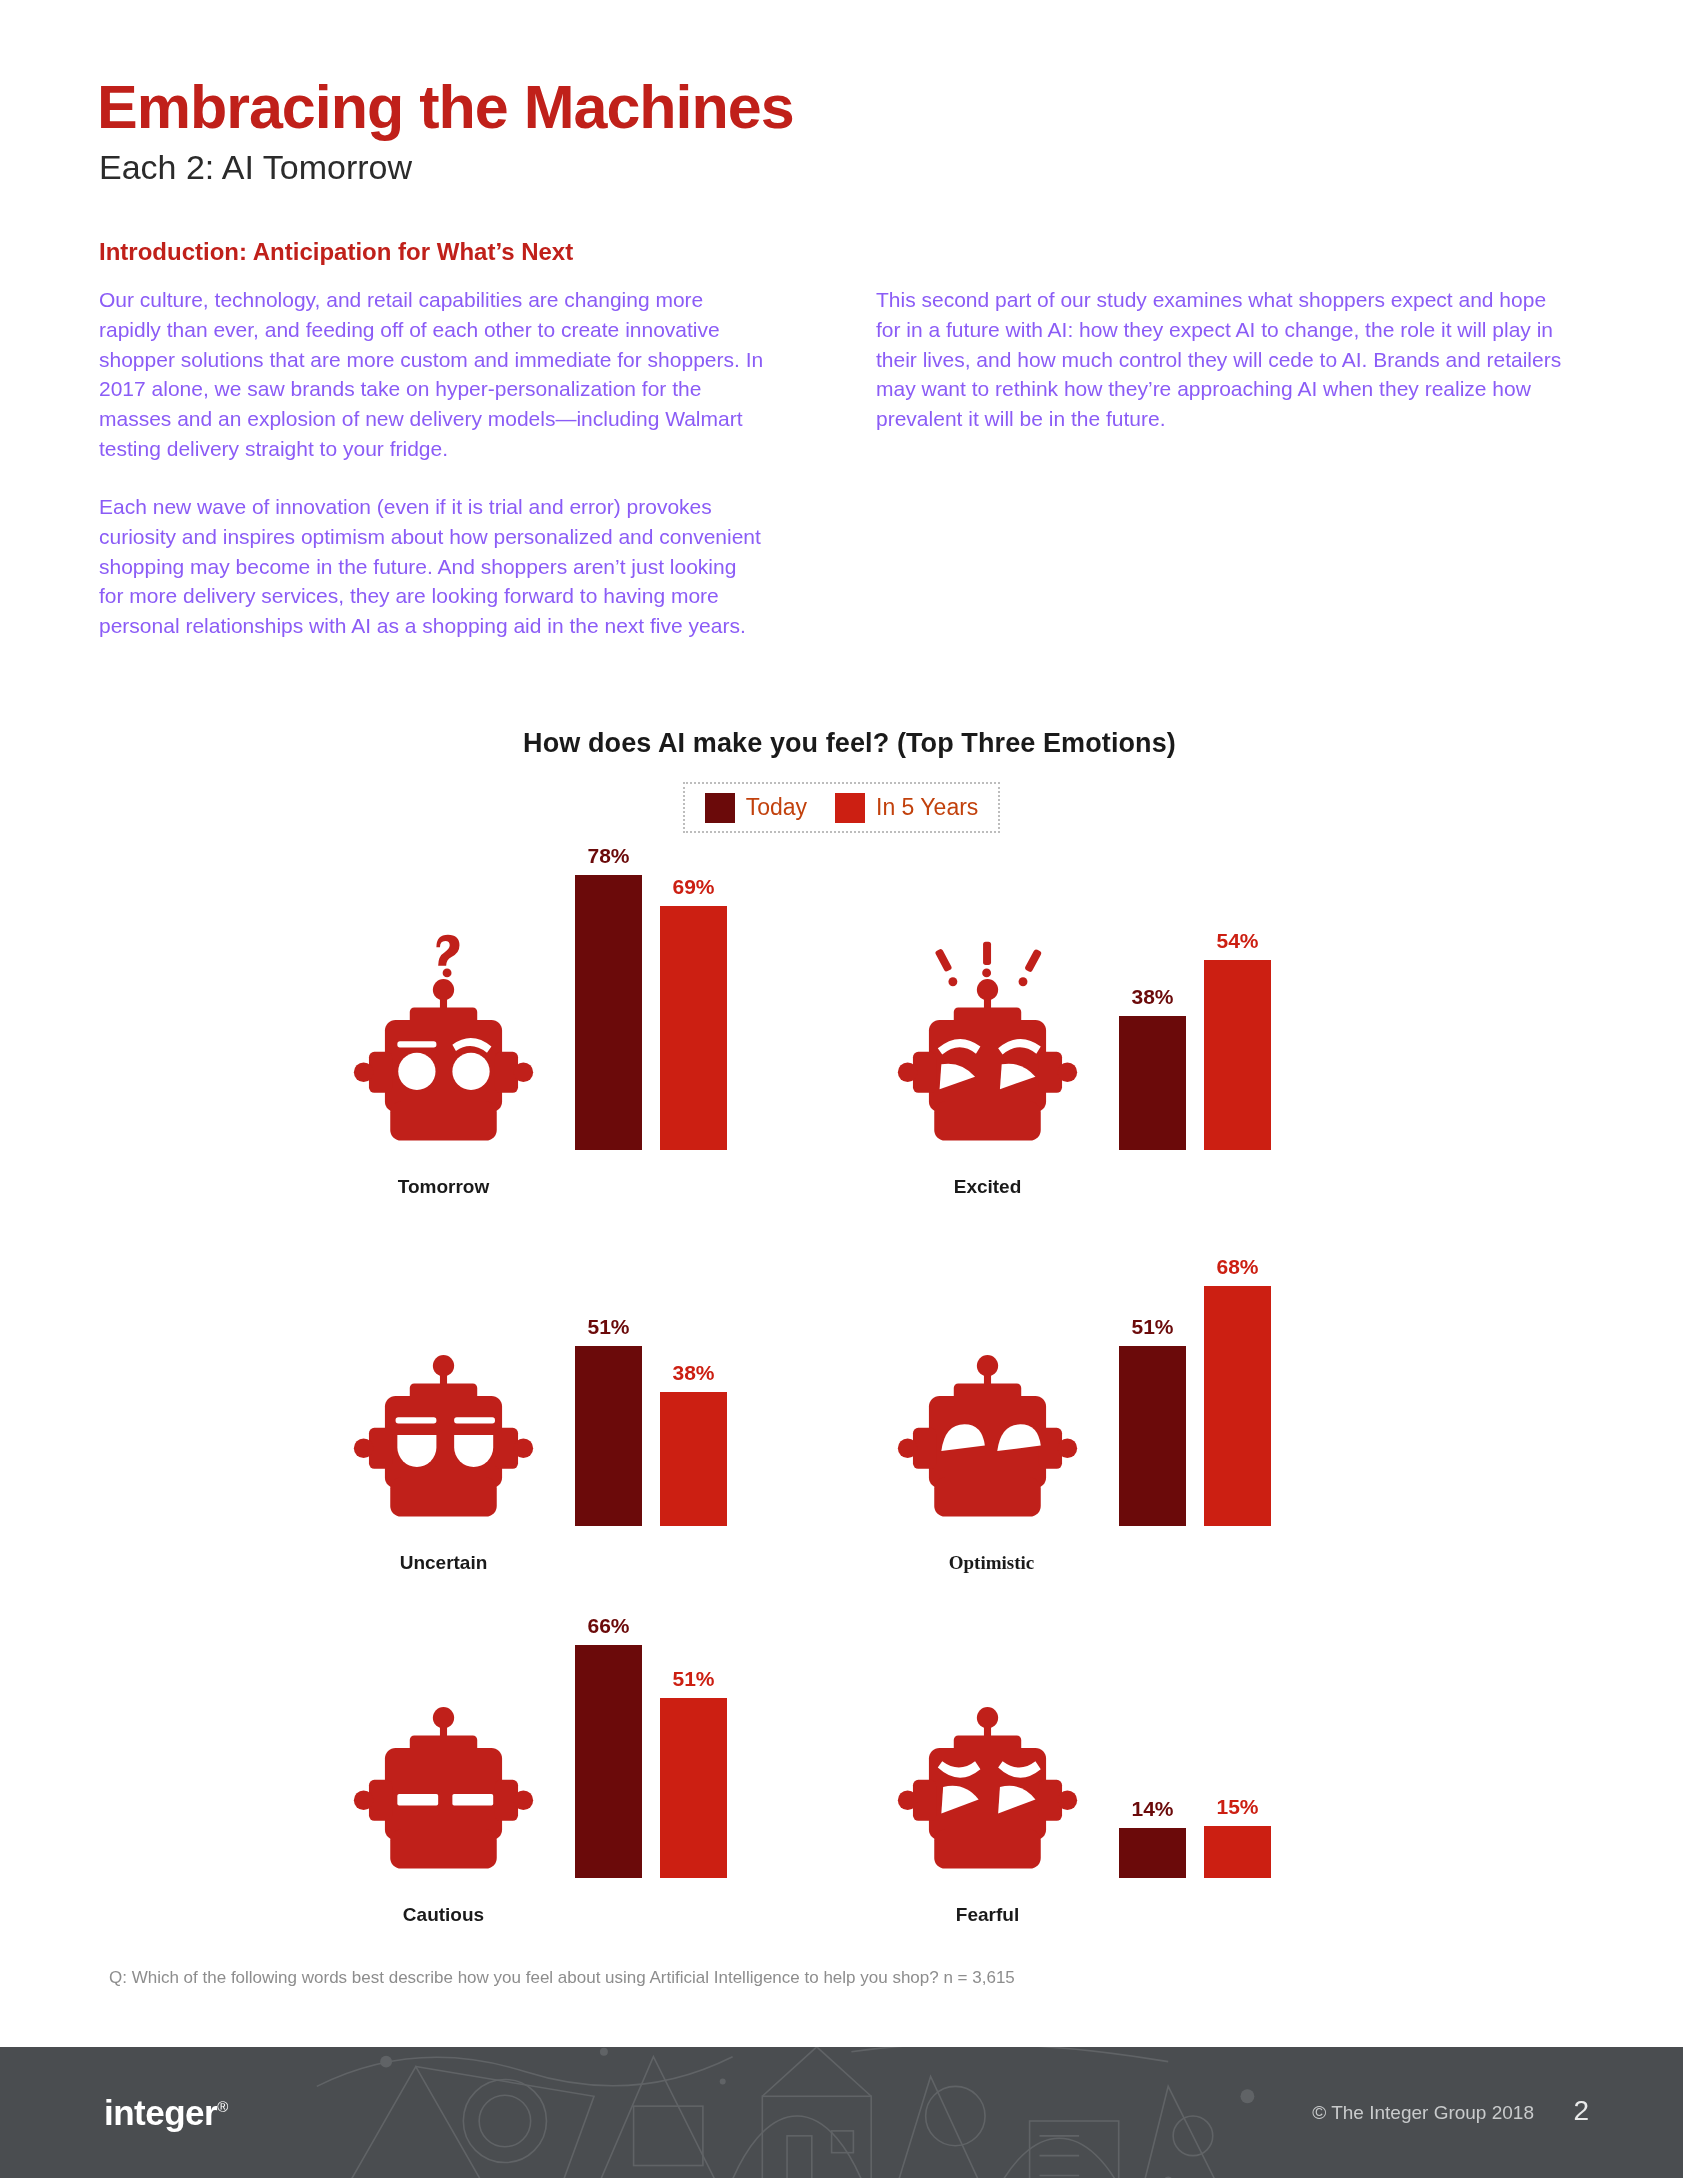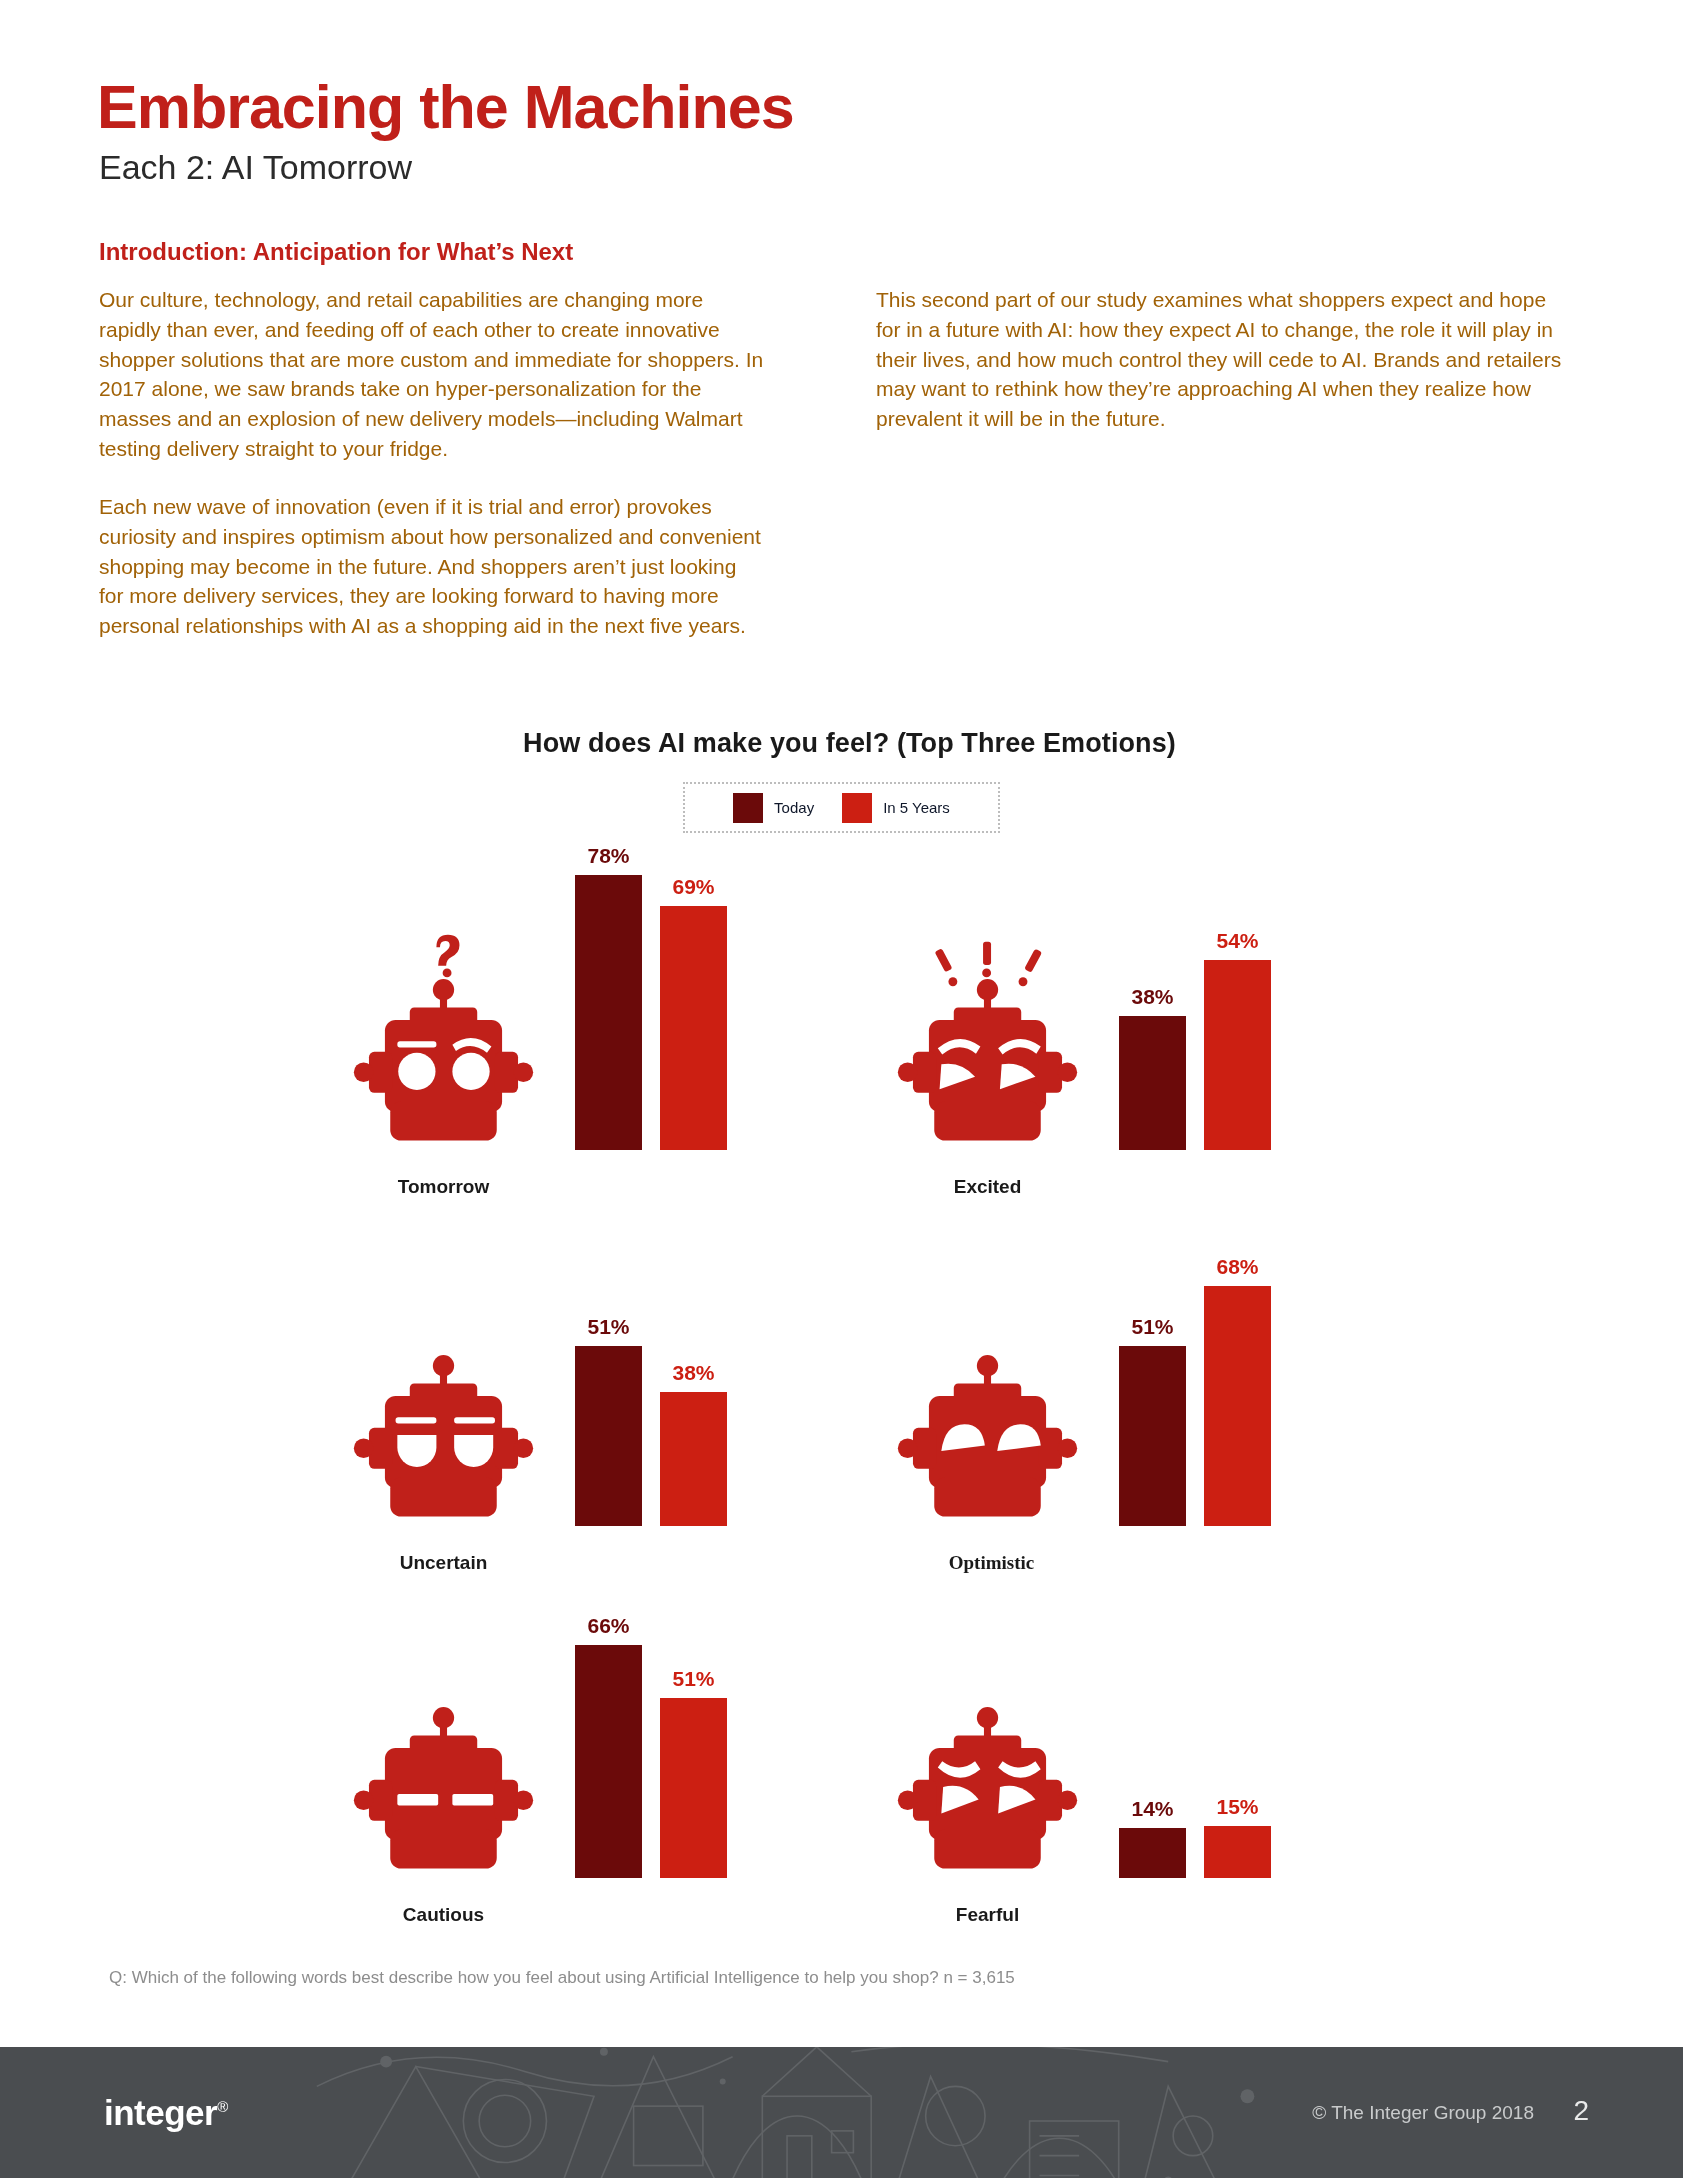--- a/index.html
+++ b/index.html
@@ -25,42 +25,42 @@
     font-size:34px;color:#2b2b2b;font-weight:400;line-height:1;
   }
   .intro-heading{
     position:absolute;left:99px;top:238px;
     font-size:24px;font-weight:bold;color:#C0201A;
   }
 
   
   .col{
     position:absolute;
-    font-size:21px;line-height:1.42;color:#a16207;
+    font-size:21px;line-height:1.42;color:#8b5cf6;
   }
   .col-left{left:99px;top:285px;width:665px;}
   .col-right{left:876px;top:285px;width:693px;}
   .col p{margin:0 0 28px 0;}
 
   
   .chart-title{
     position:absolute;left:16px;right:0;top:728px;
     text-align:center;font-size:27px;font-weight:bold;color:#1a1a1a;
     letter-spacing:0.1px;
   }
   .legend{
     position:absolute;left:683px;top:782px;
     width:317px;height:51px;
     border:2px dotted #bdbdbd;
     display:flex;align-items:center;justify-content:center;gap:28px;
     box-sizing:border-box;
   }
   .legend-item{display:flex;align-items:center;gap:11px;}
   .swatch{width:30px;height:30px;display:block;}
-  .legend-label{font-size:15px;color:#0f172a;}
+  .legend-label{font-size:23px;color:#c2410c;}
 
   .chart-area{position:absolute;left:0;top:851px;width:1683px;height:1079px;}
 
   .group{position:absolute;}
   .robot-wrap{position:absolute;bottom:48px;}
   .cat-label{
     position:absolute;bottom:0;width:100%;text-align:center;
     font-size:19px;font-weight:bold;color:#1a1a1a;
   }
   .bars{position:absolute;bottom:48px;display:flex;align-items:flex-end;gap:18px;}

